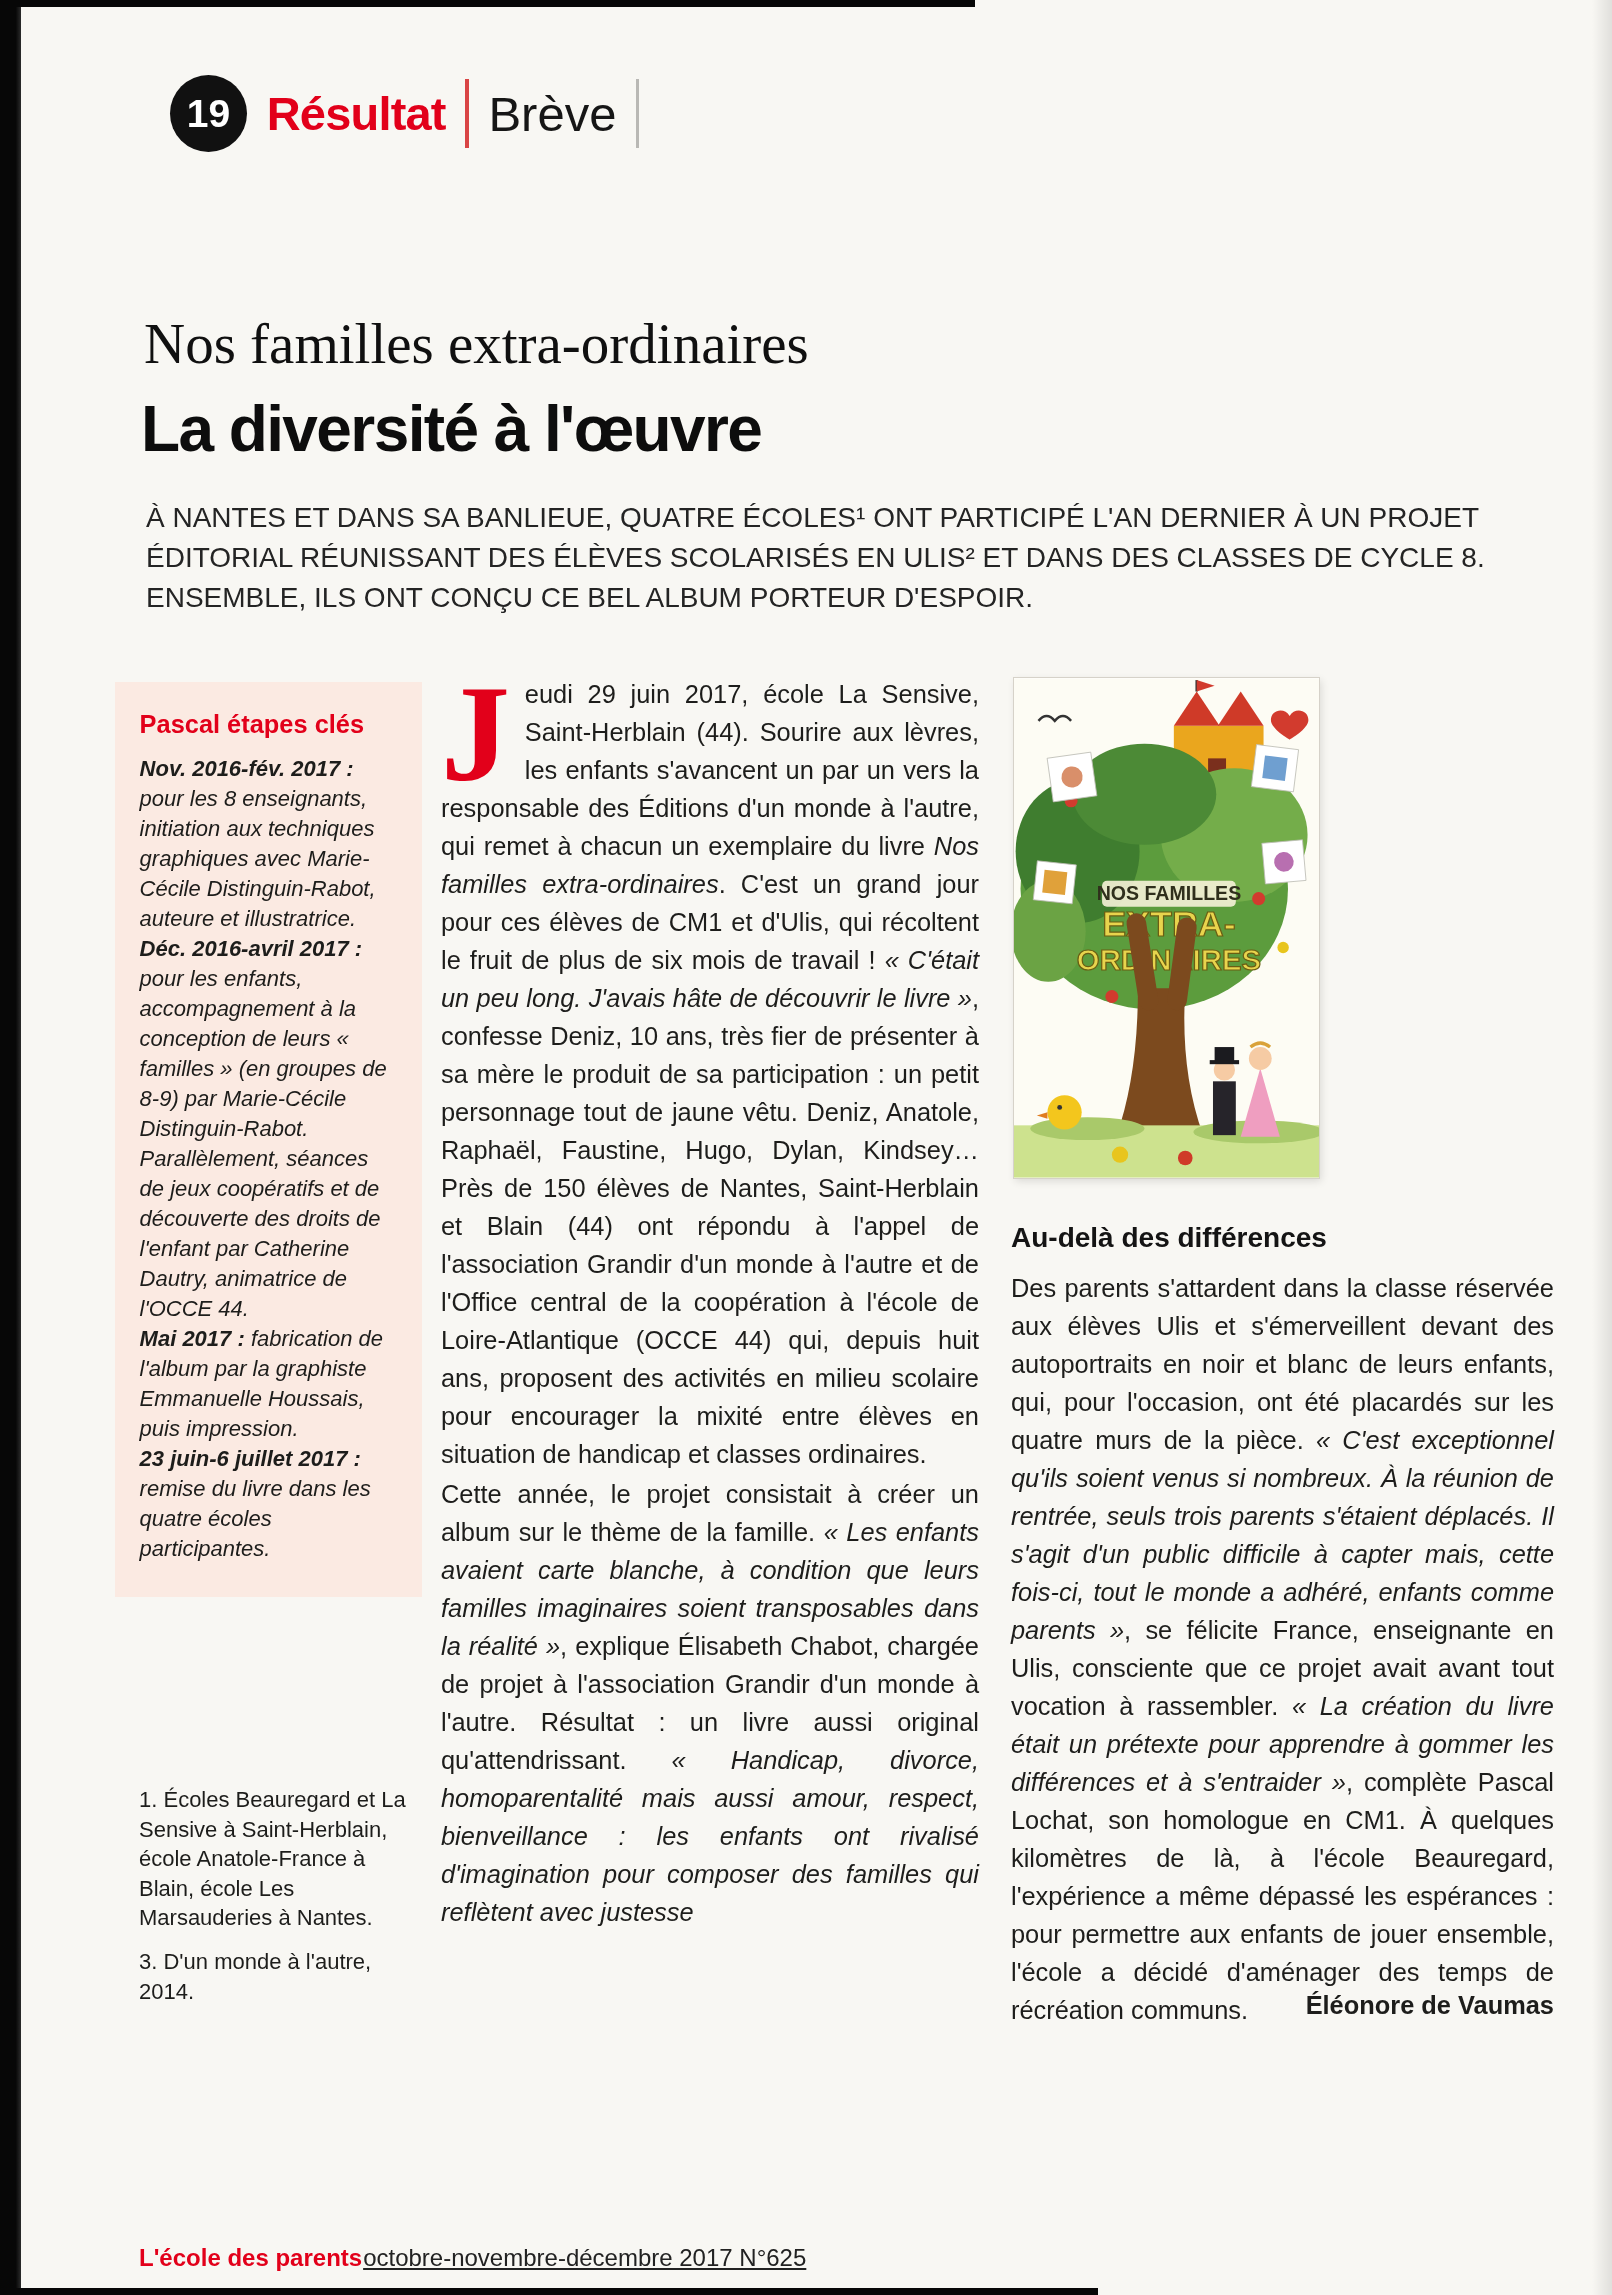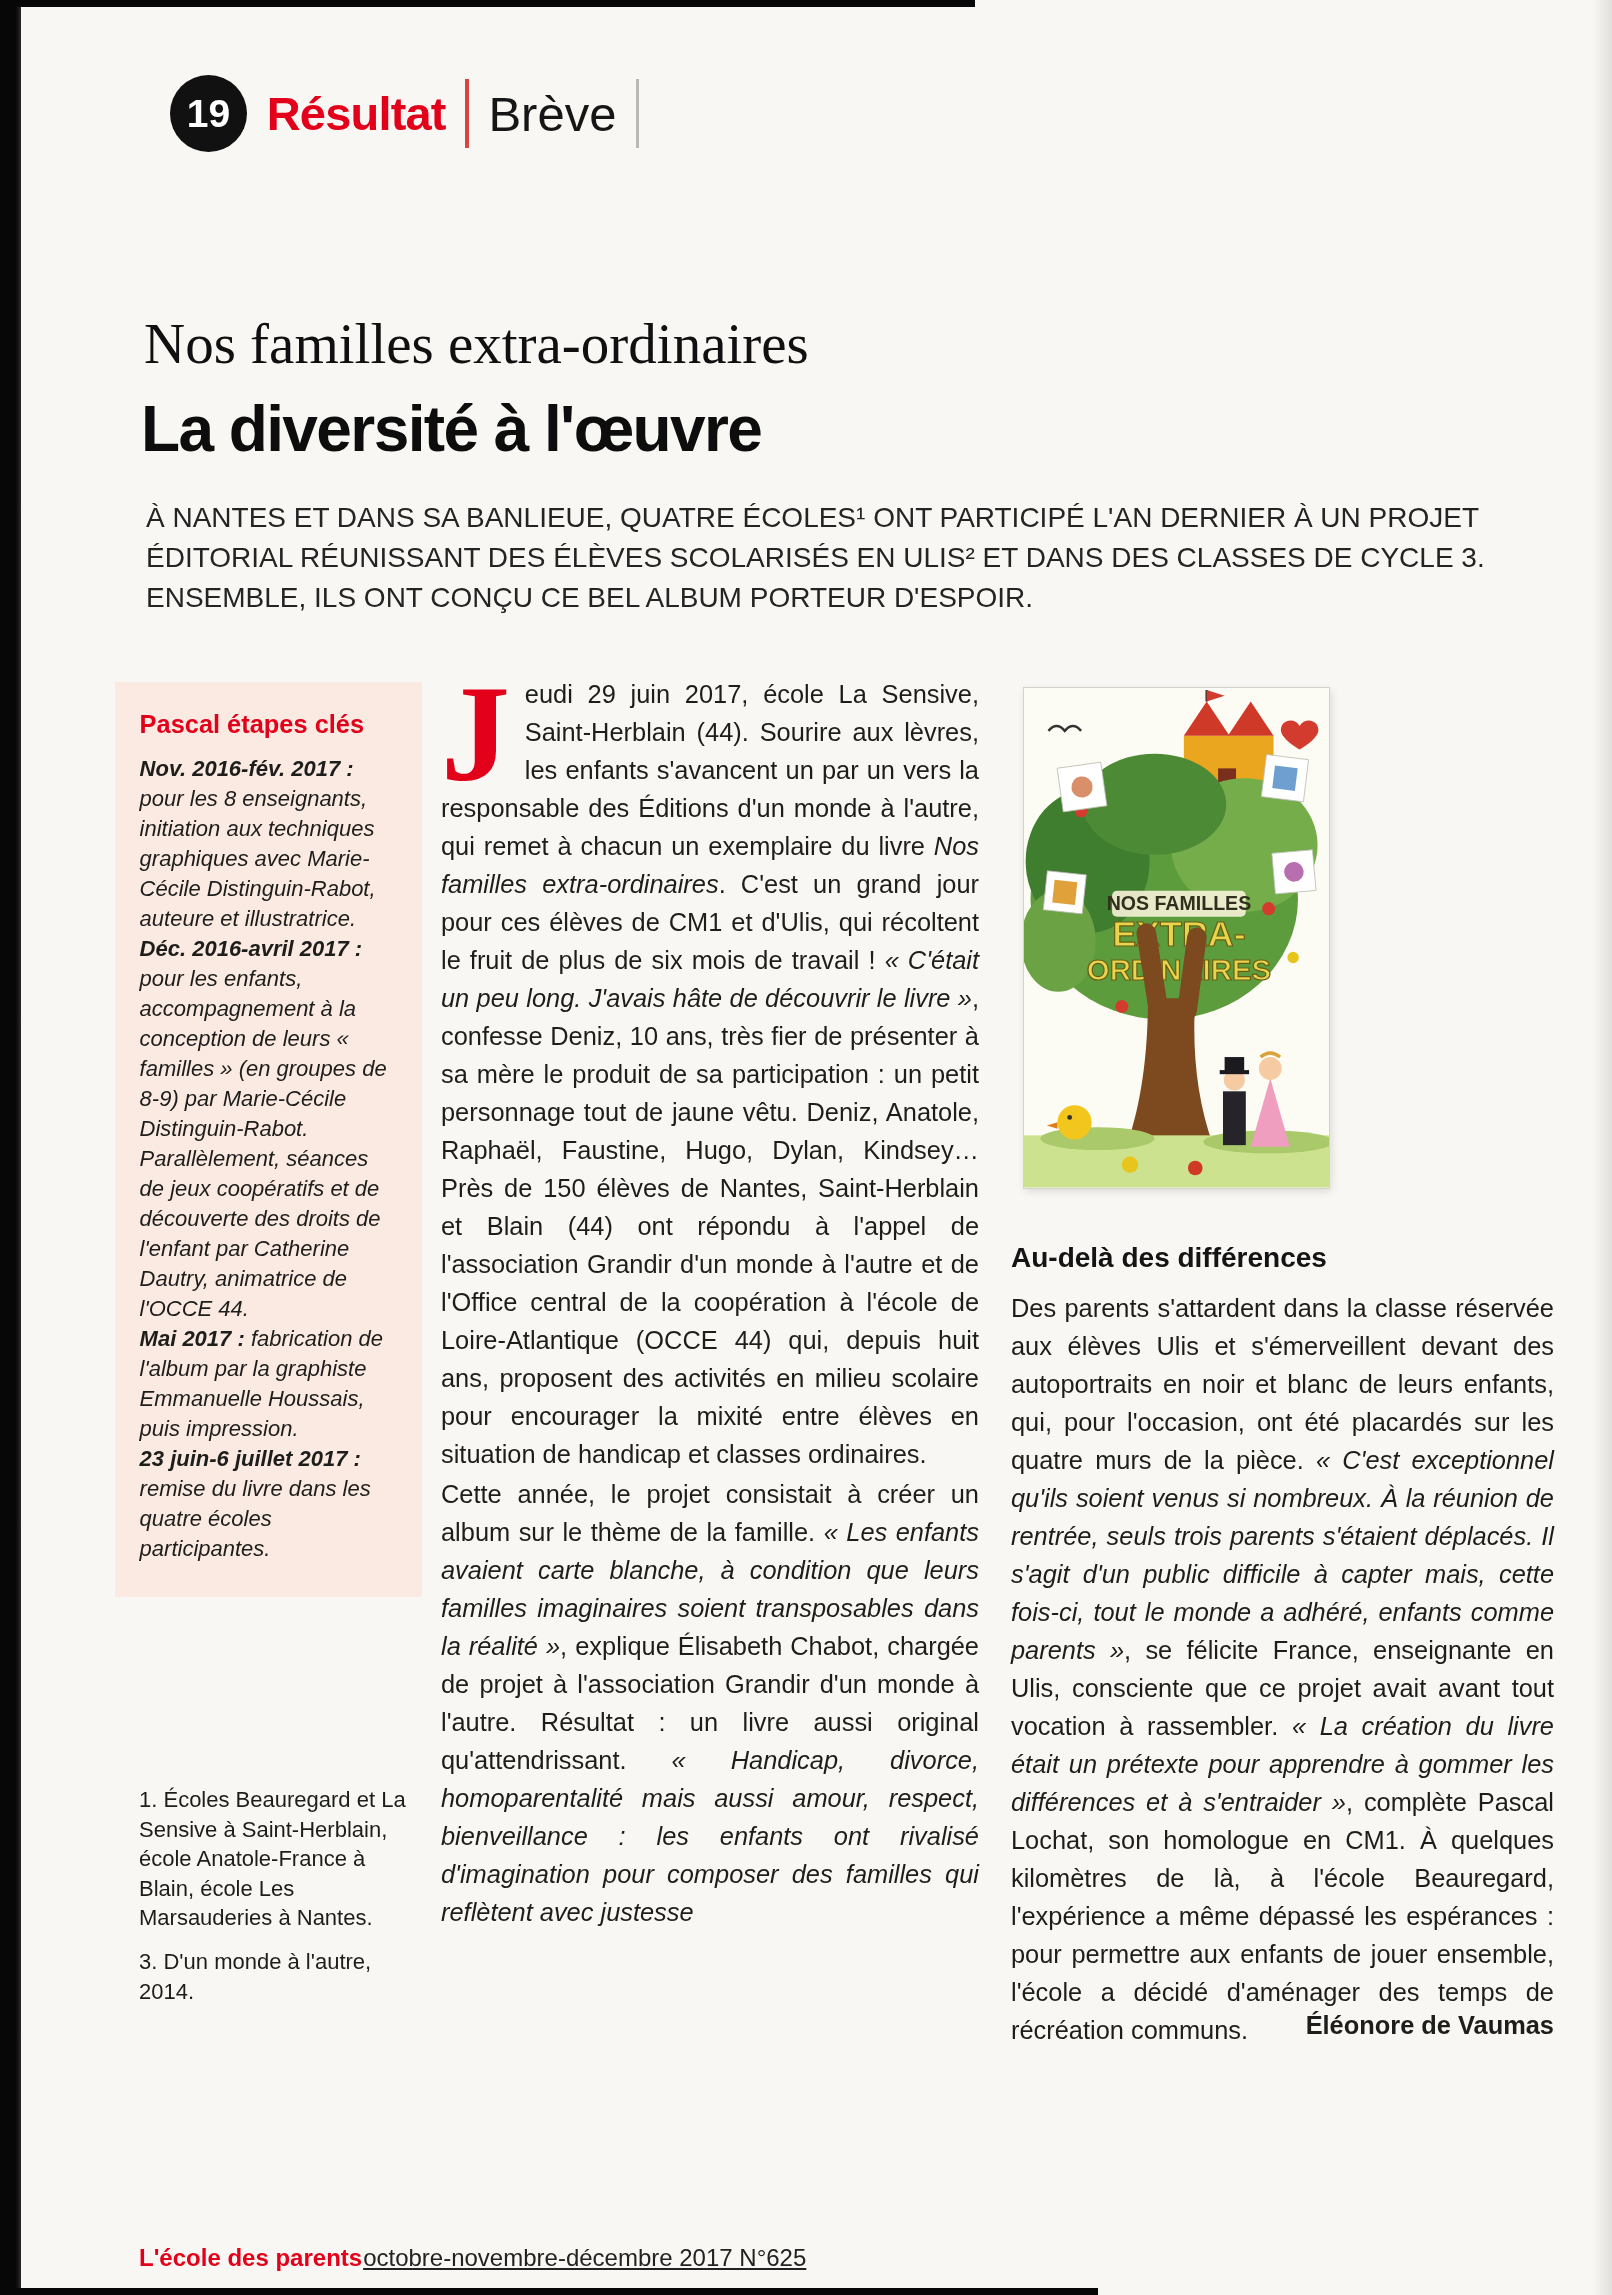--- a/index.html
+++ b/index.html
@@ -75,21 +75,21 @@
   }
 
   
   .col-right { position:absolute; left:1011px; top:675px; width:543px; }
   .right-top { display:flex; gap:24.6px; }
   .narrow {
     width:211px; margin:0; font-size:25.4px; line-height:38px;
     text-align:justify; hyphens:auto;
   }
   .cover {
-    margin:12px; width:307px; height:502px; flex:0 0 auto;
+    margin:2px; width:307px; height:502px; flex:0 0 auto;
     background:#fff; border:0.8px solid #d6d2c9; box-shadow:1.6px 2.5px 8.2px rgba(0,0,0,0.12);
   }
   .cover svg { display:block; width:100%; height:100%; }
   .section-heading { margin:41px 0 0; font-size:28px; font-weight:bold; color:#141414; }
   .right-para {
     margin:14.8px 0 0; font-size:25.4px; line-height:38px;
     text-align:justify; hyphens:auto;
   }
   .byline { text-align:right; font-weight:bold; font-size:25.4px; margin-top:-38px; }
 
@@ -116,21 +116,21 @@
       <span>19</span>
     </div>
     <div class="section">Résultat</div>
     <div class="vbar red"></div>
     <div class="rubric">Brève</div>
     <div class="vbar"></div>
   </header>
 
   <h2 class="kicker">Nos familles extra-ordinaires</h2>
   <h1 class="title">La diversité à l'œuvre</h1>
-  <p class="standfirst">À NANTES ET DANS SA BANLIEUE, QUATRE ÉCOLES¹ ONT PARTICIPÉ L'AN DERNIER À UN PROJET ÉDITORIAL RÉUNISSANT DES ÉLÈVES SCOLARISÉS EN ULIS² ET DANS DES CLASSES DE CYCLE 3. ENSEMBLE, ILS ONT CONÇU CE BEL ALBUM PORTEUR D'ESPOIR.</p>
+  <p class="standfirst">À NANTES ET DANS SA BANLIEUE, QUATRE ÉCOLES¹ ONT PARTICIPÉ L'AN DERNIER À UN PROJET ÉDITORIAL RÉUNISSANT DES ÉLÈVES SCOLARISÉS EN ULIS² ET DANS DES CLASSES DE CYCLE 8. ENSEMBLE, ILS ONT CONÇU CE BEL ALBUM PORTEUR D'ESPOIR.</p>
 
   <aside class="sidebar">
     <h3>Pascal étapes clés</h3>
     <p><span class="lead">Nov. 2016-fév. 2017 : </span><span>pour les 8 enseignants, initiation aux techniques graphiques avec Marie-Cécile Distinguin-Rabot, auteure et illustratrice.</span></p>
     <p><span class="lead">Déc. 2016-avril 2017 : </span><span>pour les enfants, accompagnement à la conception de leurs « familles » (en groupes de 8-9) par Marie-Cécile Distinguin-Rabot. Parallèlement, séances de jeux coopératifs et de découverte des droits de l'enfant par Catherine Dautry, animatrice de l'OCCE 44.</span></p>
     <p><span class="lead">Mai 2017 : </span><span>fabrication de l'album par la graphiste Emmanuelle Houssais, puis impression.</span></p>
     <p><span class="lead">23 juin-6 juillet 2017 : </span><span>remise du livre dans les quatre écoles participantes.</span></p>
   </aside>
 
   <div class="footnotes">

